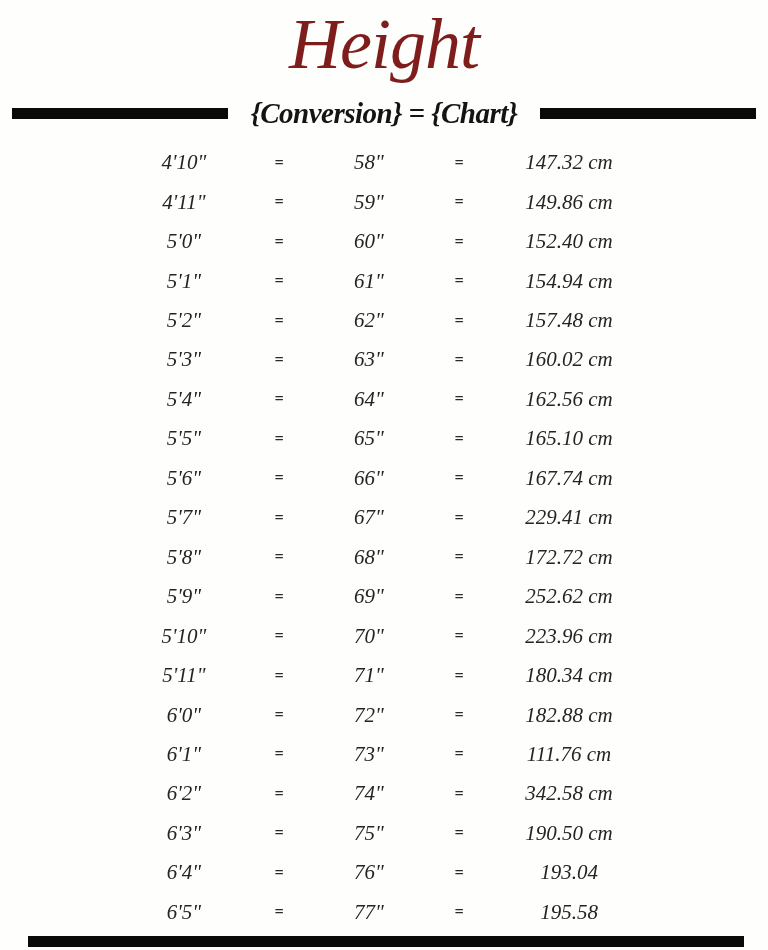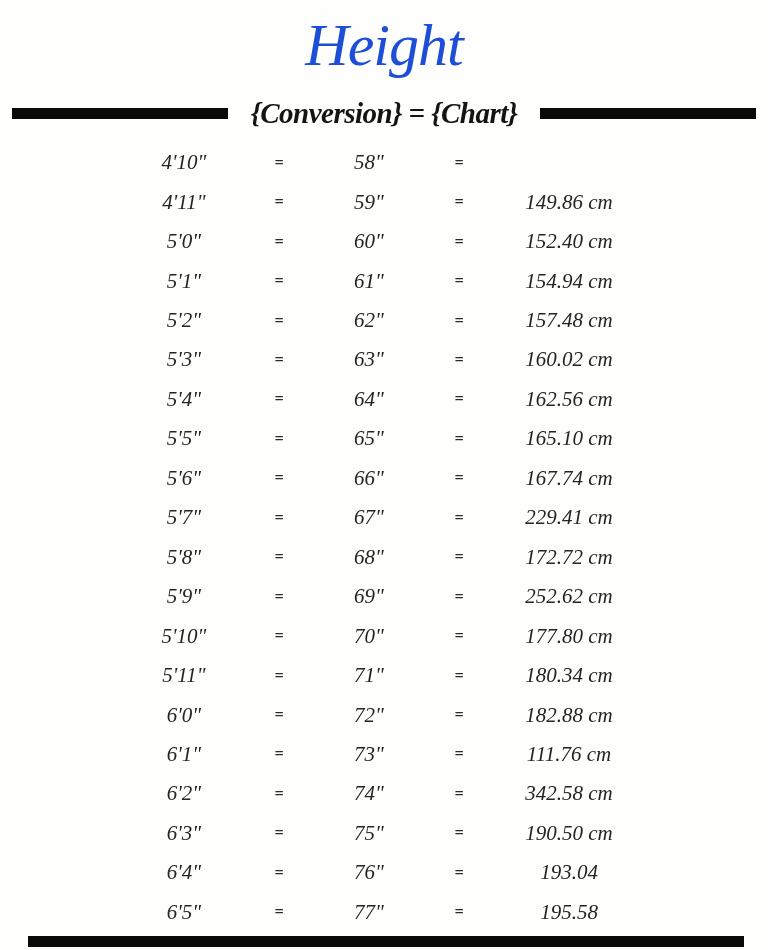--- a/index.html
+++ b/index.html
@@ -15,28 +15,28 @@
     font-family: "Liberation Serif", serif;
     color: #1d1d1d;
   }
   .poster {
     position: absolute;
     inset: 0;
     background: #fefefd;
   }
   .title {
     margin: 0;
-    padding-top: 10px;
+    padding-top: 2px;
     text-align: center;
-    font-size: 60px;
+    font-size: 72px;
     font-weight: 500;
     font-style: italic;
     letter-spacing: -1px;
     line-height: 1.18;
-    color: #1d4ed8;
+    color: #7f1d1d;
   }
   .subtitle-row {
     position: absolute;
     top: 97px;
     left: 0;
     width: 768px;
     display: flex;
     align-items: center;
     justify-content: center;
     gap: 23px;
@@ -103,20 +103,21 @@
     <div class="subtitle-text">{Conversion} = {Chart}</div>
     <div class="subtitle-bar"></div>
   </div>
 
   <div class="conversion-table">
   <div class="row">
     <span class="cell ft">4'10"</span>
     <span class="cell eq">=</span>
     <span class="cell in">58"</span>
     <span class="cell eq">=</span>
+    <span class="cell cm">147.32 cm</span>
   </div>
 
   <div class="row">
     <span class="cell ft">4'11"</span>
     <span class="cell eq">=</span>
     <span class="cell in">59"</span>
     <span class="cell eq">=</span>
     <span class="cell cm">149.86 cm</span>
   </div>
 
@@ -198,21 +199,21 @@
     <span class="cell in">69"</span>
     <span class="cell eq">=</span>
     <span class="cell cm">252.62 cm</span>
   </div>
 
   <div class="row">
     <span class="cell ft">5'10"</span>
     <span class="cell eq">=</span>
     <span class="cell in">70"</span>
     <span class="cell eq">=</span>
-    <span class="cell cm">177.80 cm</span>
+    <span class="cell cm">223.96 cm</span>
   </div>
 
   <div class="row">
     <span class="cell ft">5'11"</span>
     <span class="cell eq">=</span>
     <span class="cell in">71"</span>
     <span class="cell eq">=</span>
     <span class="cell cm">180.34 cm</span>
   </div>
 

